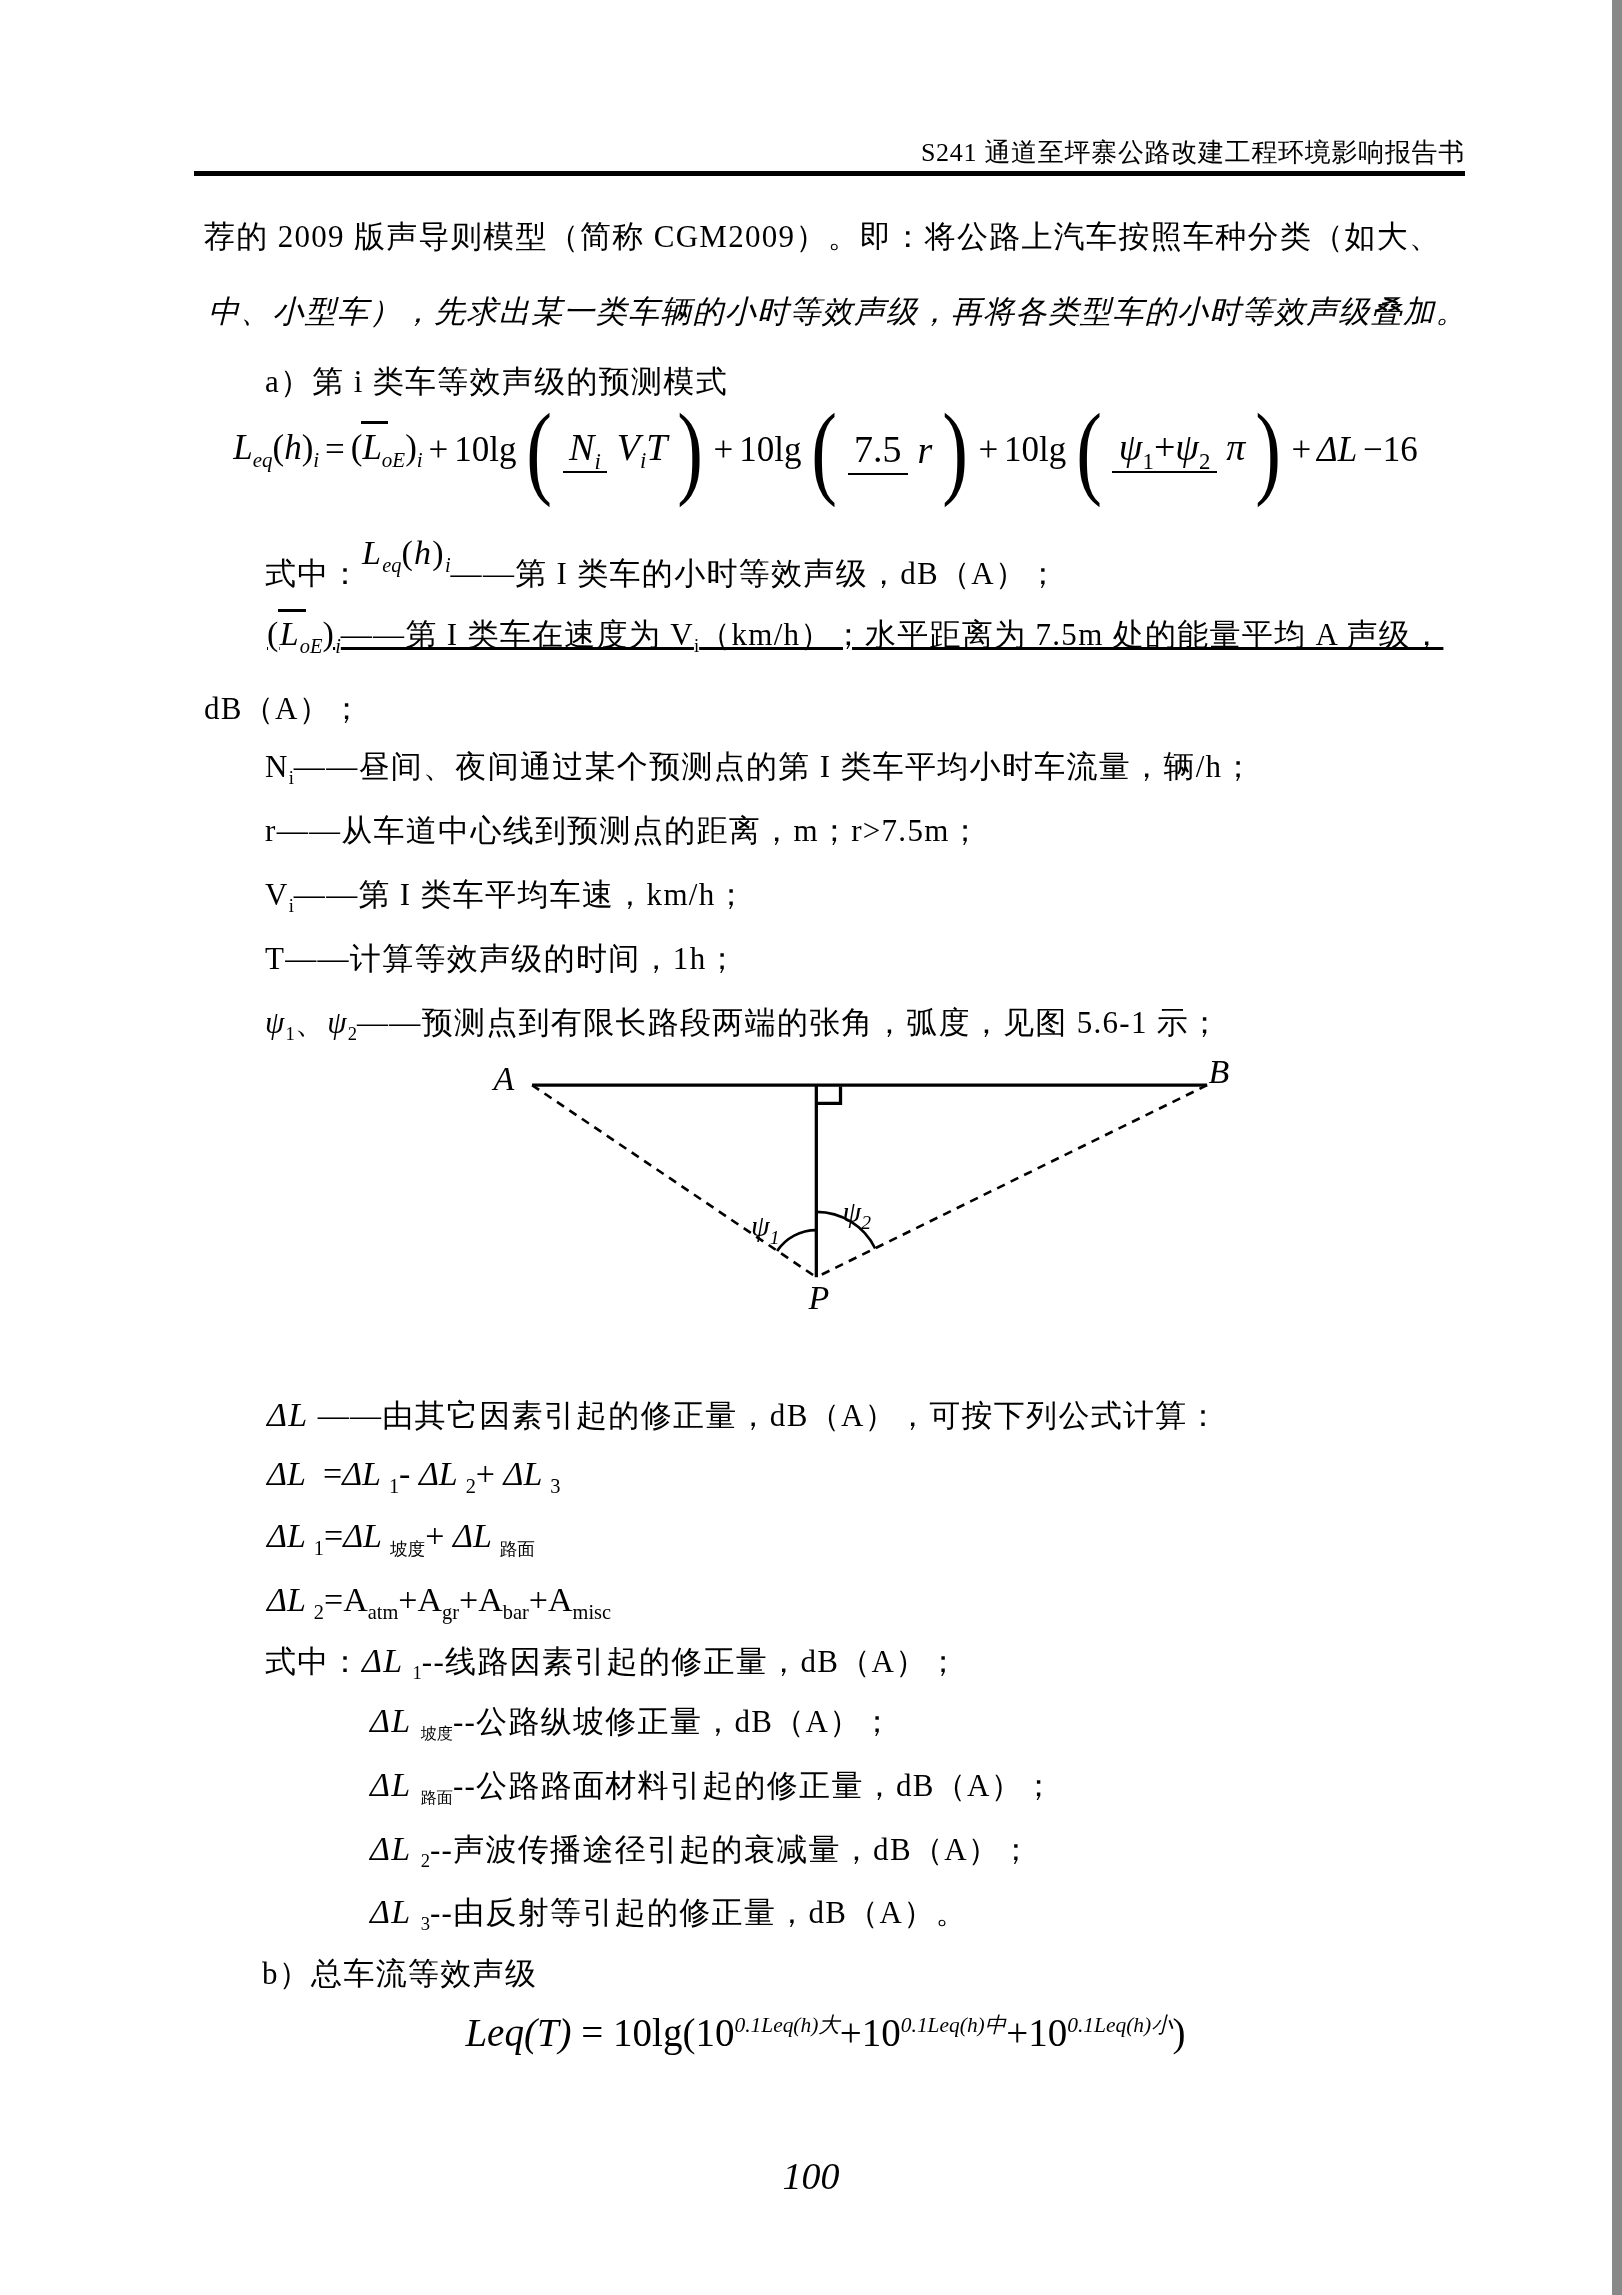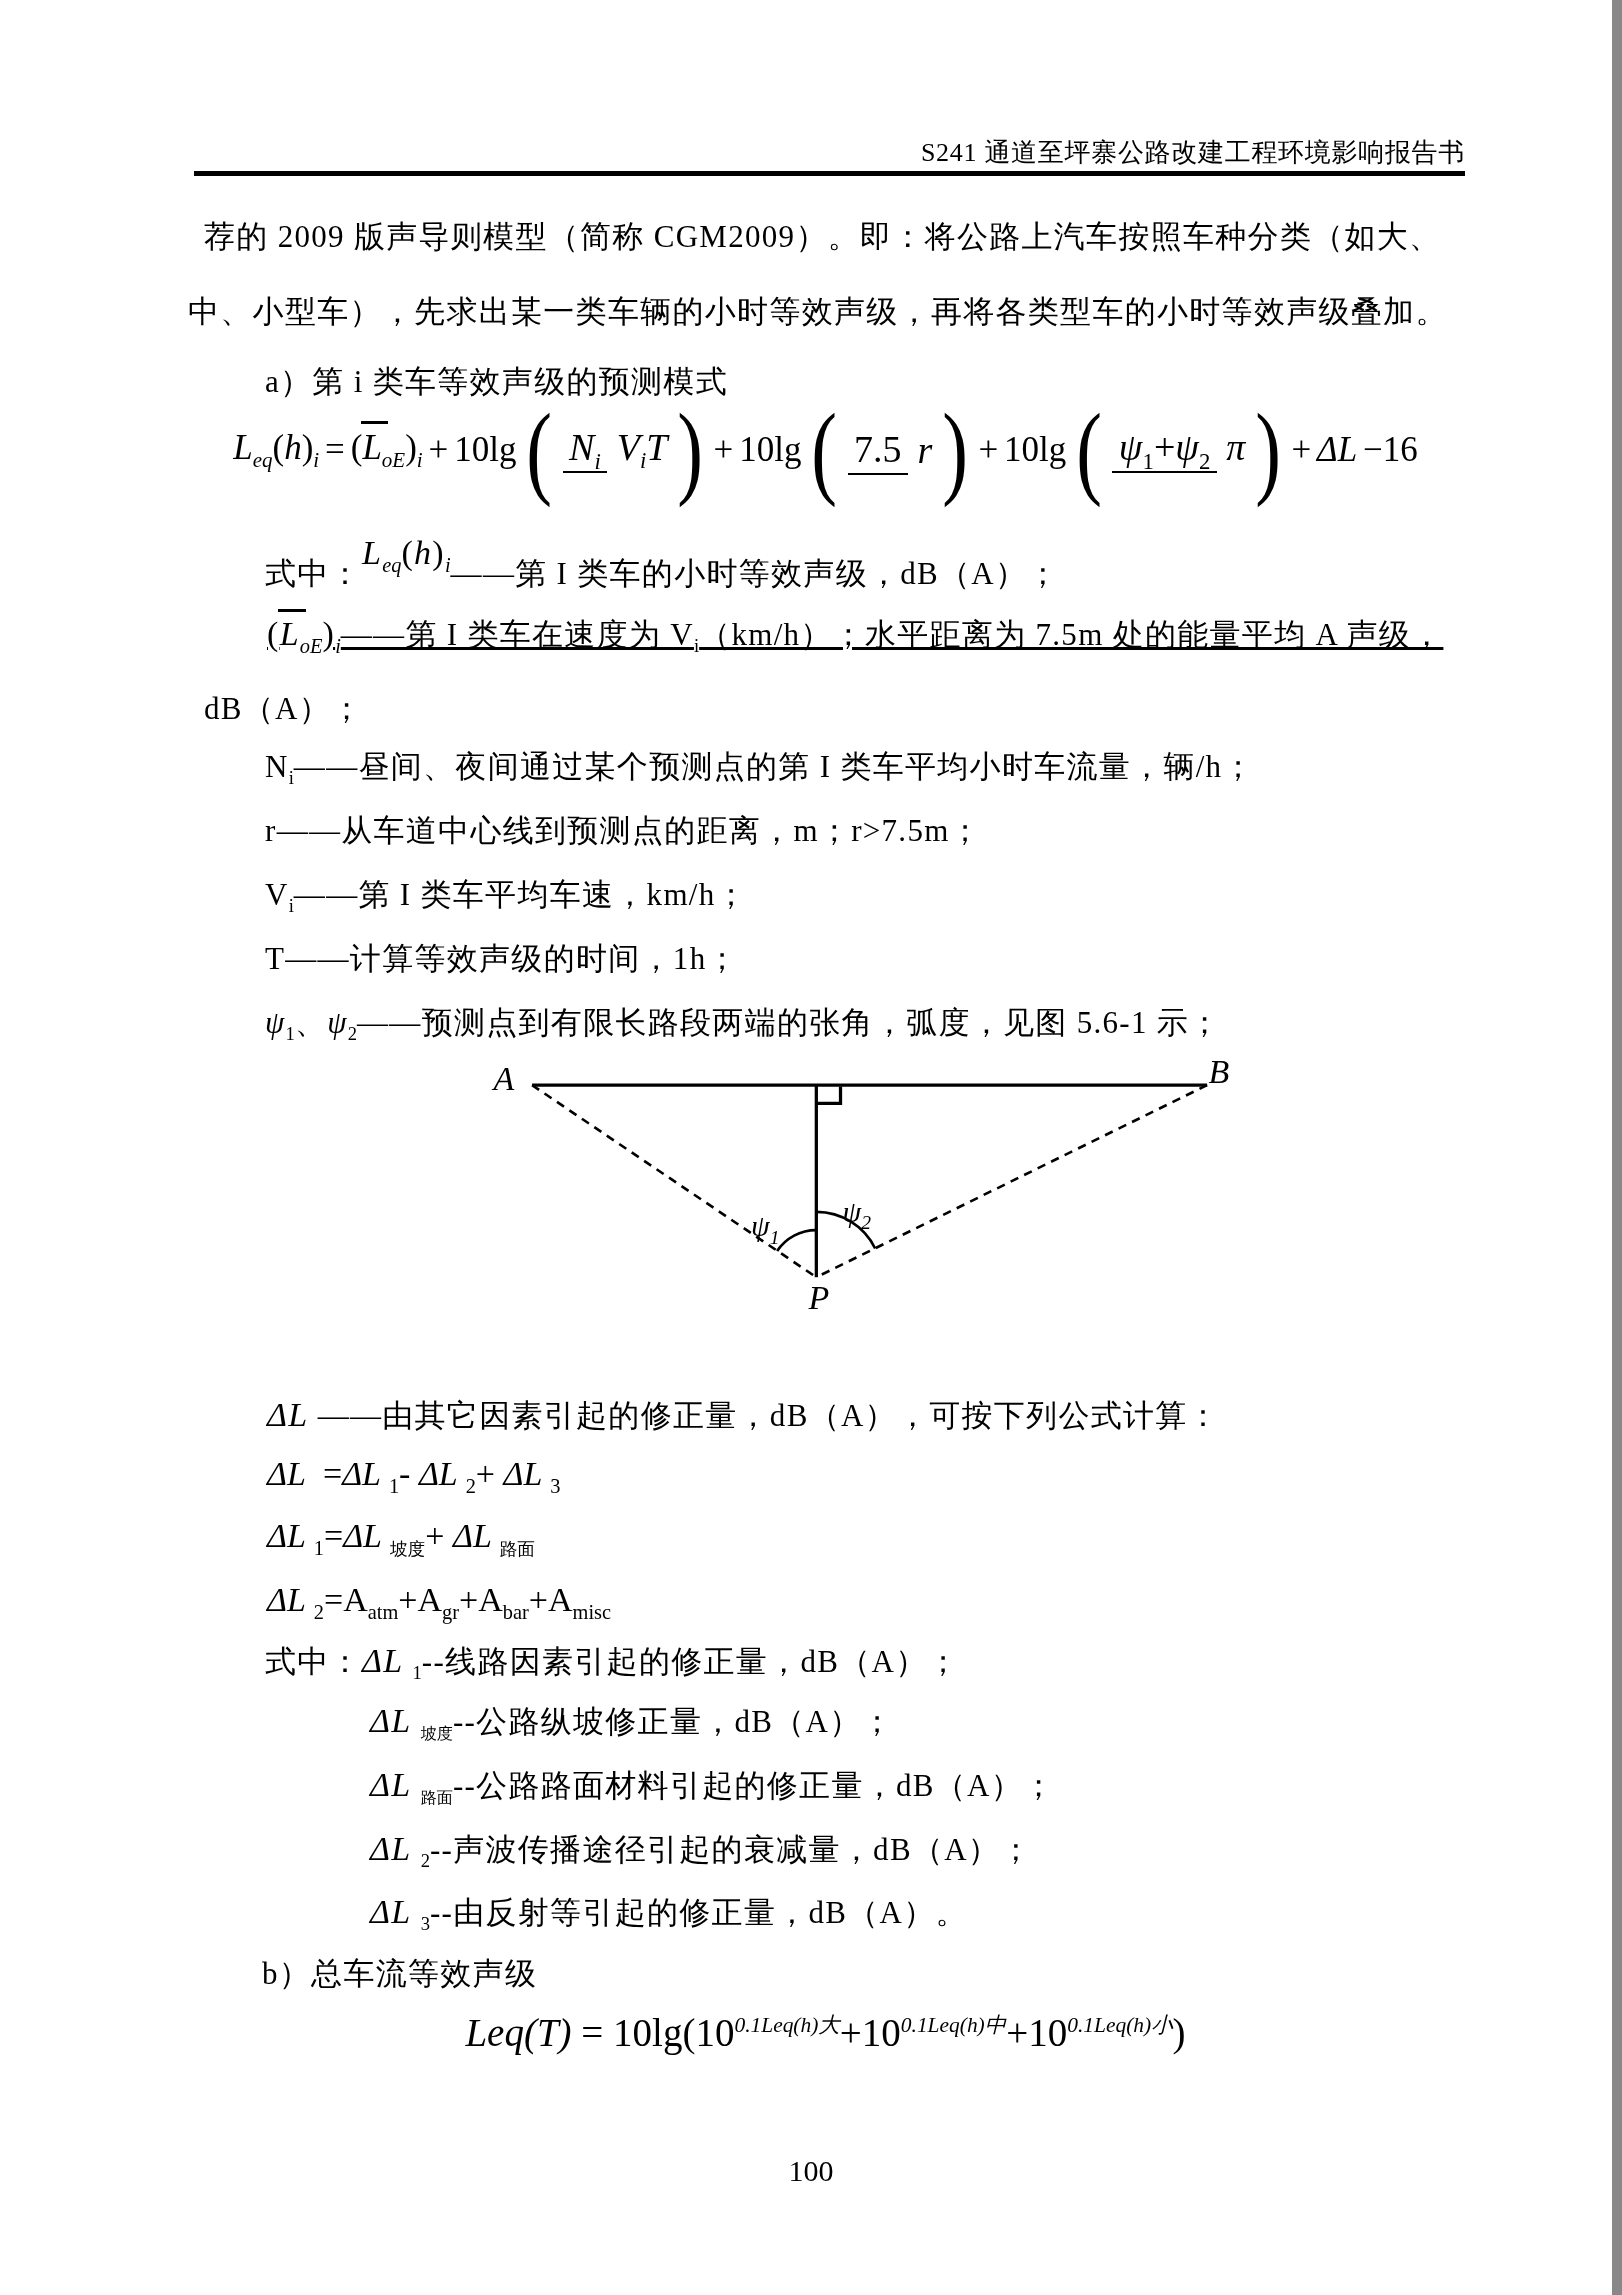--- a/index.html
+++ b/index.html
@@ -32,33 +32,33 @@
   .obar{position:relative;display:inline-block;}
   .obar::before{content:"";position:absolute;left:-1.3px;right:-6.5px;top:-6.5px;border-top:3.3px solid #000;}
   .raised{position:relative;top:-19.6px;font-size:34px;display:inline-block;}
   .fline{font-size:34px;}
   .fline .gap{display:inline-block;width:9.2px;}
   
   .caption{font-weight:700;font-size:33px;letter-spacing:1.3px;}
   
   .ftotal{font-size:39px;}
   .ftotal .sup{font-size:0.55em;vertical-align:super;}
-  .pnum{font-size:30px;}
+  .pnum{font-size:38px;font-style:italic;}
   svg text{font-family:"Liberation Serif","DejaVu Serif",serif;}
 </style>
 </head>
 <body>
 
 <div class="page">
 
   <div class="abs hdr">S241 通道至坪寨公路改建工程环境影响报告书</div>
   <div class="abs rule"></div>
 
   <div class="abs bodyline" style="top:216px;left:204px;">荐的 2009 版声导则模型（简称 CGM2009）。即：将公路上汽车按照车种分类（如大、</div>
-  <div class="abs bodyline" style="top:291px;left:188px;">中、小型车），先求出某一类车辆的小时等效声级，再将各类型车的小时等效声级叠加。</div>
+  <div class="abs bodyline" style="top:291px;left:208px;font-style:italic;">中、小型车），先求出某一类车辆的小时等效声级，再将各类型车的小时等效声级叠加。</div>
 
   <div class="abs bodyline" style="top:361px;left:265px;">a）第 i 类车等效声级的预测模式</div>
 
   <div class="abs f-center" style="top:404px;height:115px;">
     <span class="fx fmain">
       <span><span class="it">L</span><sub class="it">eq</sub><span>(</span><span class="it">h</span><span>)</span><sub class="it">i</sub></span>
       <span>=</span>
       <span><span>(</span><span class="obar"><span class="it">L</span></span><sub class="it">oE</sub><span>)</span><sub class="it">i</sub></span>
       <span>+</span>
       <span>10lg</span>

